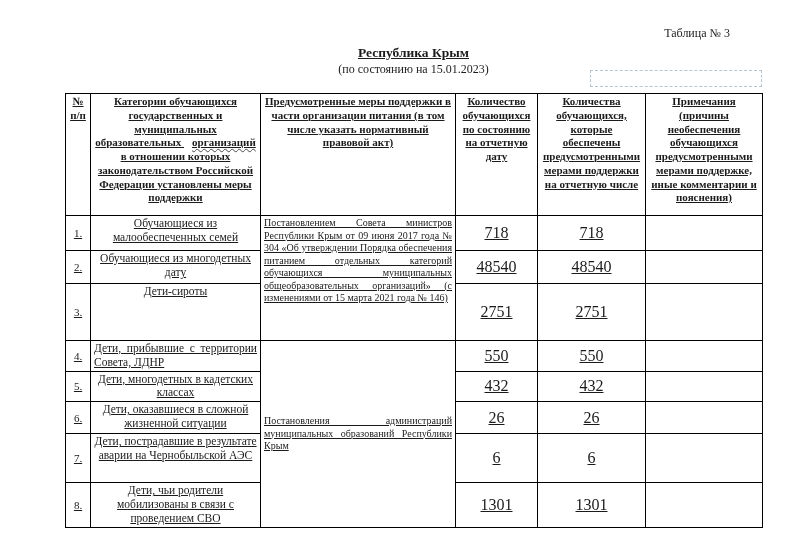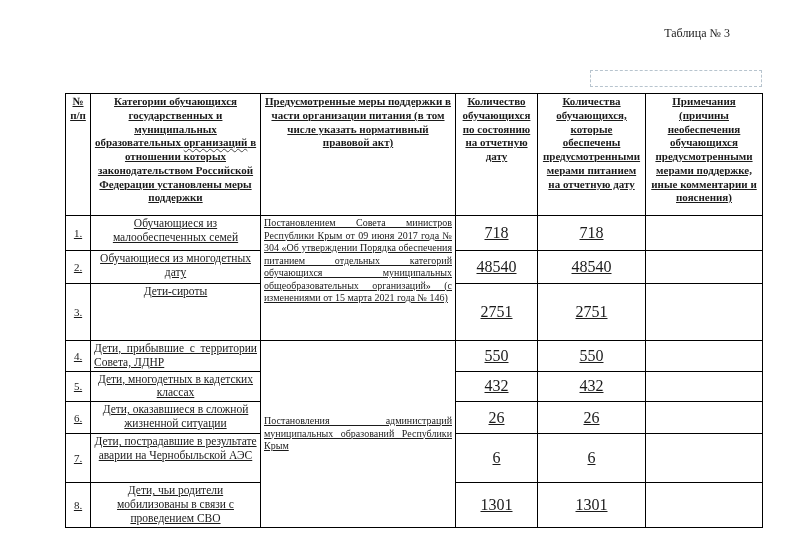--- a/index.html
+++ b/index.html
@@ -76,48 +76,53 @@
   td.val{
     font-size:16px;text-align:center;vertical-align:middle;
   }
   td.note{font-size:11px;}
   .squiggle{
     text-decoration-line:underline;
     text-decoration-style:wavy;
     text-decoration-color:#4a4a4a;
     text-decoration-thickness:1px;
     text-underline-offset:2px;
+    margin-left:8px;
   }
 </style>
 </head>
 <body>
 
 <div class="page">
 
   <div class="corner-label">Таблица № 3</div>
 
+  <div class="doc-header">
+    <div class="doc-title">Республика Крым</div>
+    <div class="doc-subtitle">(по состоянию на 15.01.2023)</div>
+  </div>
 
   <div class="placeholder-box"></div>
 
   <table class="report">
     <colgroup>
       <col class="c-num">
         <col class="c-cat">
         <col class="c-meas">
       <col class="c-count">
         <col class="c-prov">
         <col class="c-note">
     </colgroup>
     <tbody>
       <tr class="hdr">
         <th>№ п/п</th>
         <th><span>Категории обучающихся государственных и муниципальных образовательных </span><span class="squiggle">организаций</span><span> в отношении которых законодательством Российской Федерации установлены меры поддержки</span></th>
         <th>Предусмотренные меры поддержки в части организации питания (в том числе указать нормативный правовой акт)</th>
         <th>Количество обучающихся по состоянию на отчетную дату</th>
-        <th>Количества обучающихся, которые обеспечены предусмотренными мерами питанием на отчетную дату</th>
+        <th>Количества обучающихся, которые обеспечены предусмотренными мерами поддержки на отчетную числе</th>
         <th>Примечания (причины необеспечения обучающихся предусмотренными мерами поддержке, иные комментарии и пояснения)</th>
       </tr>
 
       <tr class="r1">
         <td class="num">1.</td>
         <td class="cat">Обучающиеся из малообеспеченных семей</td>
         <td class="meas" rowspan="3">Постановлением Совета министров Республики Крым от 09 июня 2017 года № 304 «Об утверждении Порядка обеспечения питанием отдельных категорий обучающихся муниципальных общеобразовательных организаций» (с изменениями от 15 марта 2021 года № 146)</td>
         <td class="val">718</td>
         <td class="val">718</td>
         <td class="note"></td>

